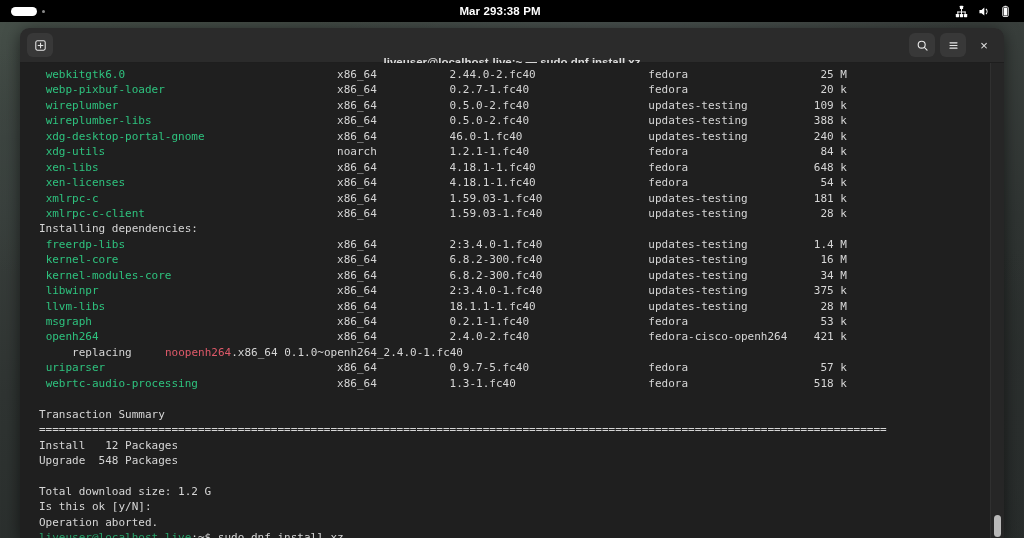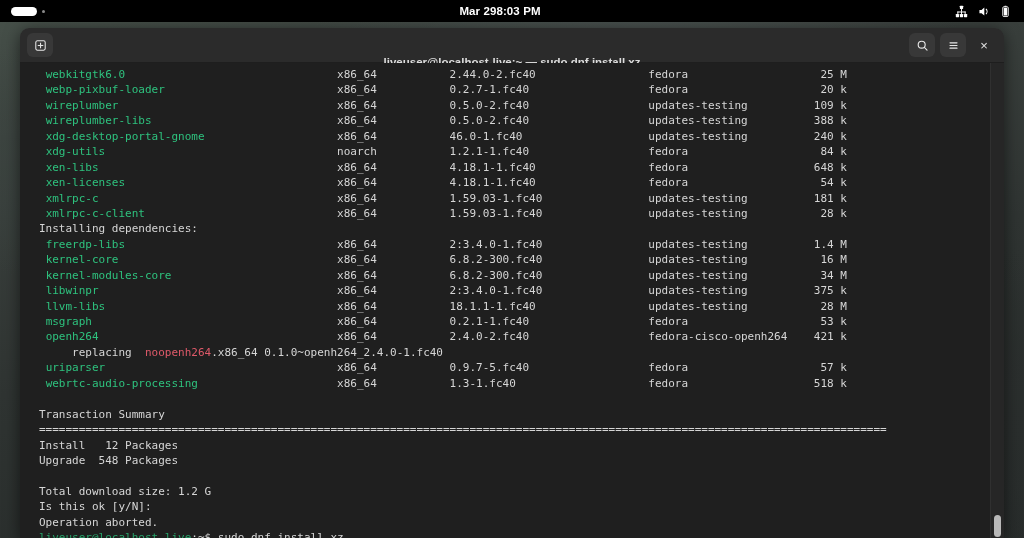--- a/index.html
+++ b/index.html
@@ -147,21 +147,21 @@
     right: 14px;
     font-family: "DejaVu Sans Mono", "Liberation Mono", monospace;
     font-size: 11px;
     line-height: 15.45px;
     color: #d6d6d6;
     white-space: pre;
     letter-spacing: 0px;
   }
   .ln { height: 15.45px; }
   .pkg  { color: #2ec27e; text-align: right; }
-  .warn { color: #e05a6a; }
+  .warn { color: #e05a6a; margin-left: 20px; }
   .prompt { color: #26a269; }
 
   
   #scroll-track {
     position: absolute;
     top: 0;
     right: 0;
     width: 13px;
     height: 100%;
     background: #262626;
@@ -182,21 +182,21 @@
 
 <div id="screen">
 
   <div id="topbar">
     <div class="tb-left">
       <div class="activities-pill"></div>
       <div class="activities-dot"></div>
     </div>
     <div class="tb-center">
       <span>Mar 29</span>
-      <span>8:03 PM</span>
+      <span>3:38 PM</span>
     </div>
     <div class="tb-right">
       <span>
         <svg width="13" height="13" viewBox="0 0 16 16" fill="#ffffff">
           <rect x="6" y="1" width="4" height="4" rx="0.6"></rect>
           <rect x="1" y="11" width="4" height="4" rx="0.6"></rect>
           <rect x="6" y="11" width="4" height="4" rx="0.6"></rect>
           <rect x="11" y="11" width="4" height="4" rx="0.6"></rect>
           <rect x="7.4" y="5" width="1.2" height="3"></rect>
           <rect x="3" y="8" width="10" height="1.2"></rect>

